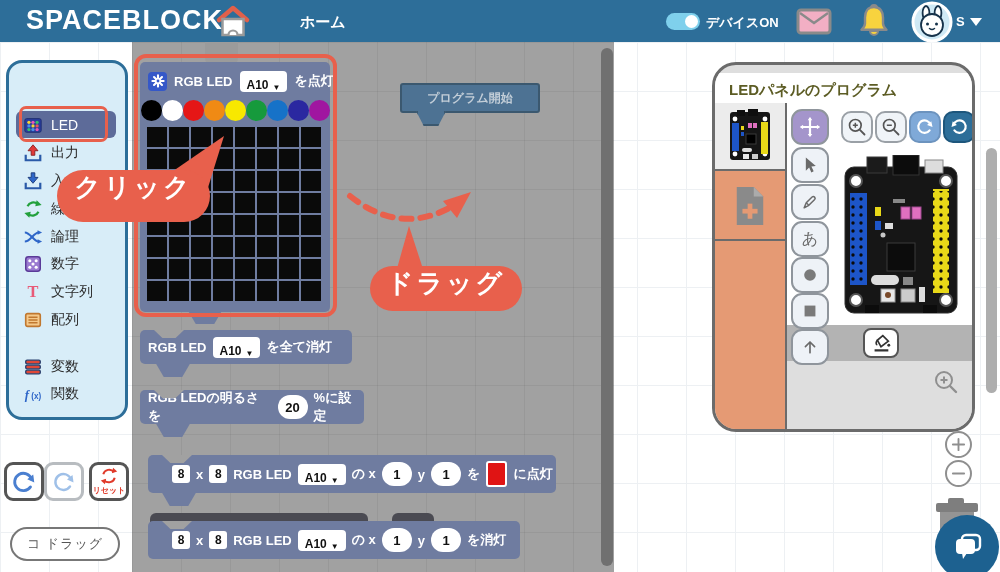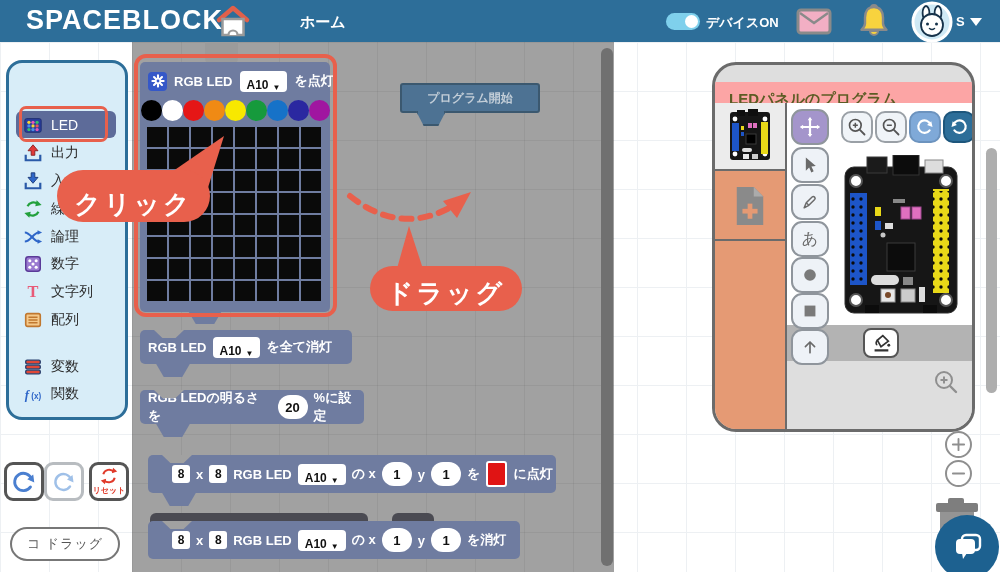--- a/index.html
+++ b/index.html
@@ -36,26 +36,26 @@
     color:#111;border-radius:12px;font-size:13px;font-weight:bold;}
   .palette{position:absolute;display:flex;}
   .dot{width:21px;height:21px;border-radius:50%;display:inline-block;}
   .ledgrid{position:absolute;display:grid;grid-template-columns:repeat(8,20px);grid-auto-rows:20px;gap:2px;}
   .cell{width:20px;height:20px;}
   .notch{position:absolute;background:#a1a1a1;clip-path:polygon(0 0,100% 0,72% 100%,28% 100%);width:30px;height:8px;}
   .btab{position:absolute;background:#6F7CA0;clip-path:polygon(10% 0,90% 0,72% 100%,28% 100%);width:42px;height:13px;}
   .gear{display:inline-flex;align-items:center;justify-content:center;width:19px;height:19px;background:#3558C8;border-radius:4px;}
   
   .pill{position:absolute;background:#E8604C;color:#fff;font-weight:bold;font-size:26px;display:flex;
-    align-items:flex-end;justify-content:center;border-radius:27px;letter-spacing:3px;}
+    align-items:flex-start;justify-content:center;border-radius:27px;letter-spacing:3px;}
   .redbox{position:absolute;border:4px solid #E8604C;border-radius:12px;box-sizing:border-box;}
   
   .panel{position:absolute;left:712px;top:62px;width:263px;height:370px;border:3px solid #6B6B6B;
     border-radius:24px;box-sizing:border-box;background:#DEDEDE;overflow:hidden;}
-  .panel-h{position:absolute;left:0;top:17px;width:100%;height:38px;background:#fca5a5;border-bottom:3px solid #6B6B6B;
+  .panel-h{position:absolute;left:0;top:8px;width:100%;height:38px;background:#ffffff;border-bottom:3px solid #6B6B6B;
     box-sizing:border-box;display:flex;align-items:center;padding-left:14px;font-weight:bold;font-size:15px;color:#5C5C24;}
   .tbtn{position:absolute;width:38px;height:36px;border-radius:11px;background:#EEF2F7;border:2px solid #8F959C;
     display:flex;align-items:center;justify-content:center;box-sizing:border-box;}
   .sbtn{position:absolute;width:32px;height:32px;border-radius:10px;background:#F0F4F8;border:2px solid #9AA0A6;
     display:flex;align-items:center;justify-content:center;box-sizing:border-box;}
   
   .roundbtn{position:absolute;width:40px;height:39px;background:#fff;border:3px solid #555;border-radius:9px;
     box-sizing:border-box;display:flex;flex-direction:column;align-items:center;justify-content:center;}
   .zoomcircle{position:absolute;width:27px;height:27px;border-radius:50%;background:#fff;border:2px solid #8F8F8F;
     box-sizing:border-box;display:flex;align-items:center;justify-content:center;color:#777;font-size:18px;font-weight:bold;}

